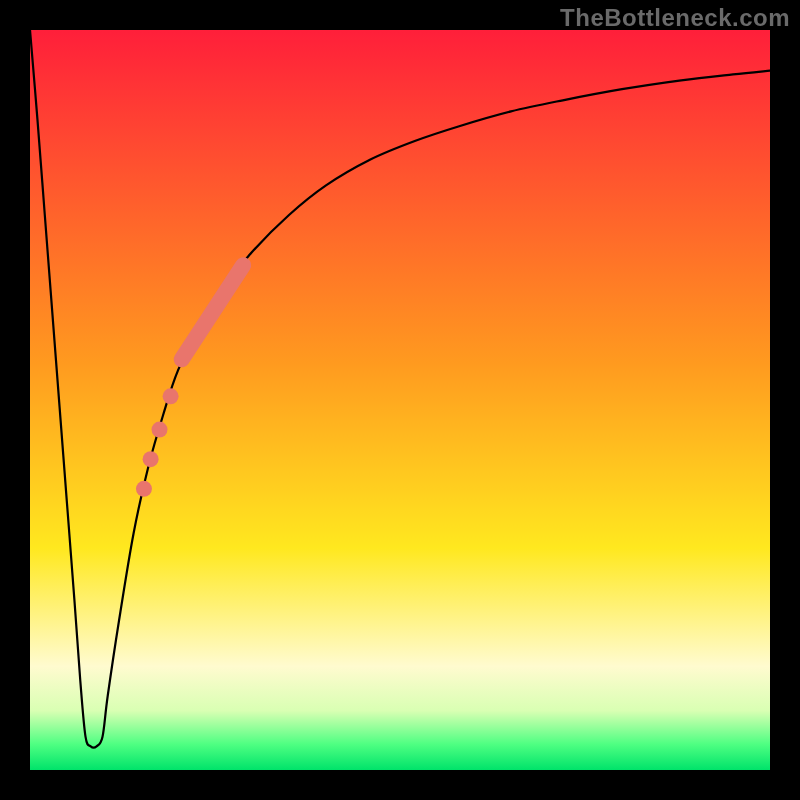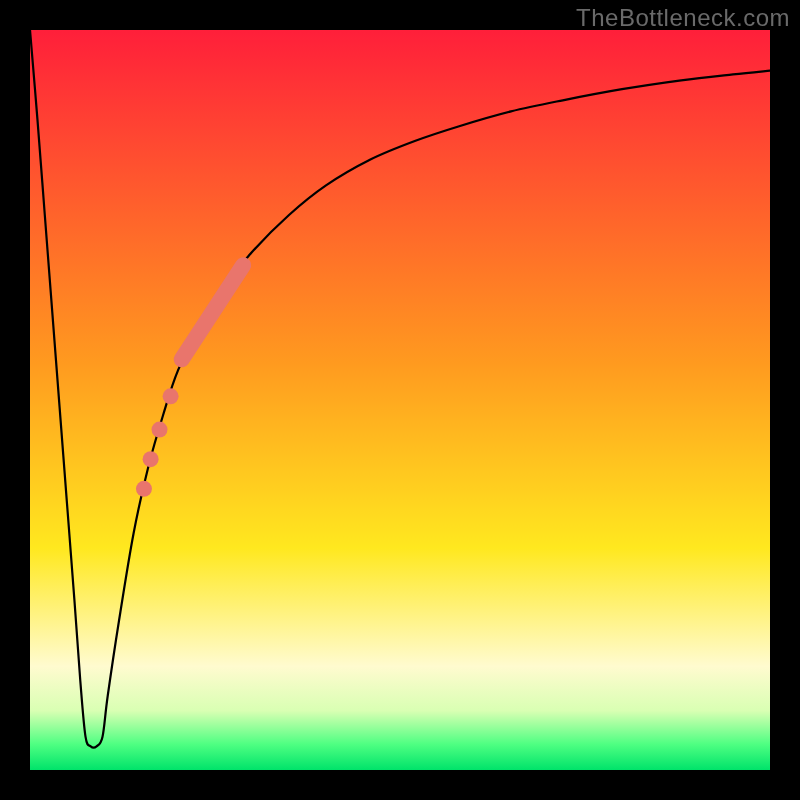--- a/index.html
+++ b/index.html
@@ -24,21 +24,21 @@
     width: 740px;
     height: 740px;
     overflow: hidden;
   }
   .watermark {
     position: absolute;
     top: 4px;
     right: 10px;
     color: #6a6a6a;
     font-size: 24px;
-    font-weight: 400;
+    font-weight: 700;
     letter-spacing: 0.5px;
     user-select: none;
   }
   svg { display: block; }
 </style>
 </head>
 <body>
 
 <div class="frame">
   <div class="plot">

